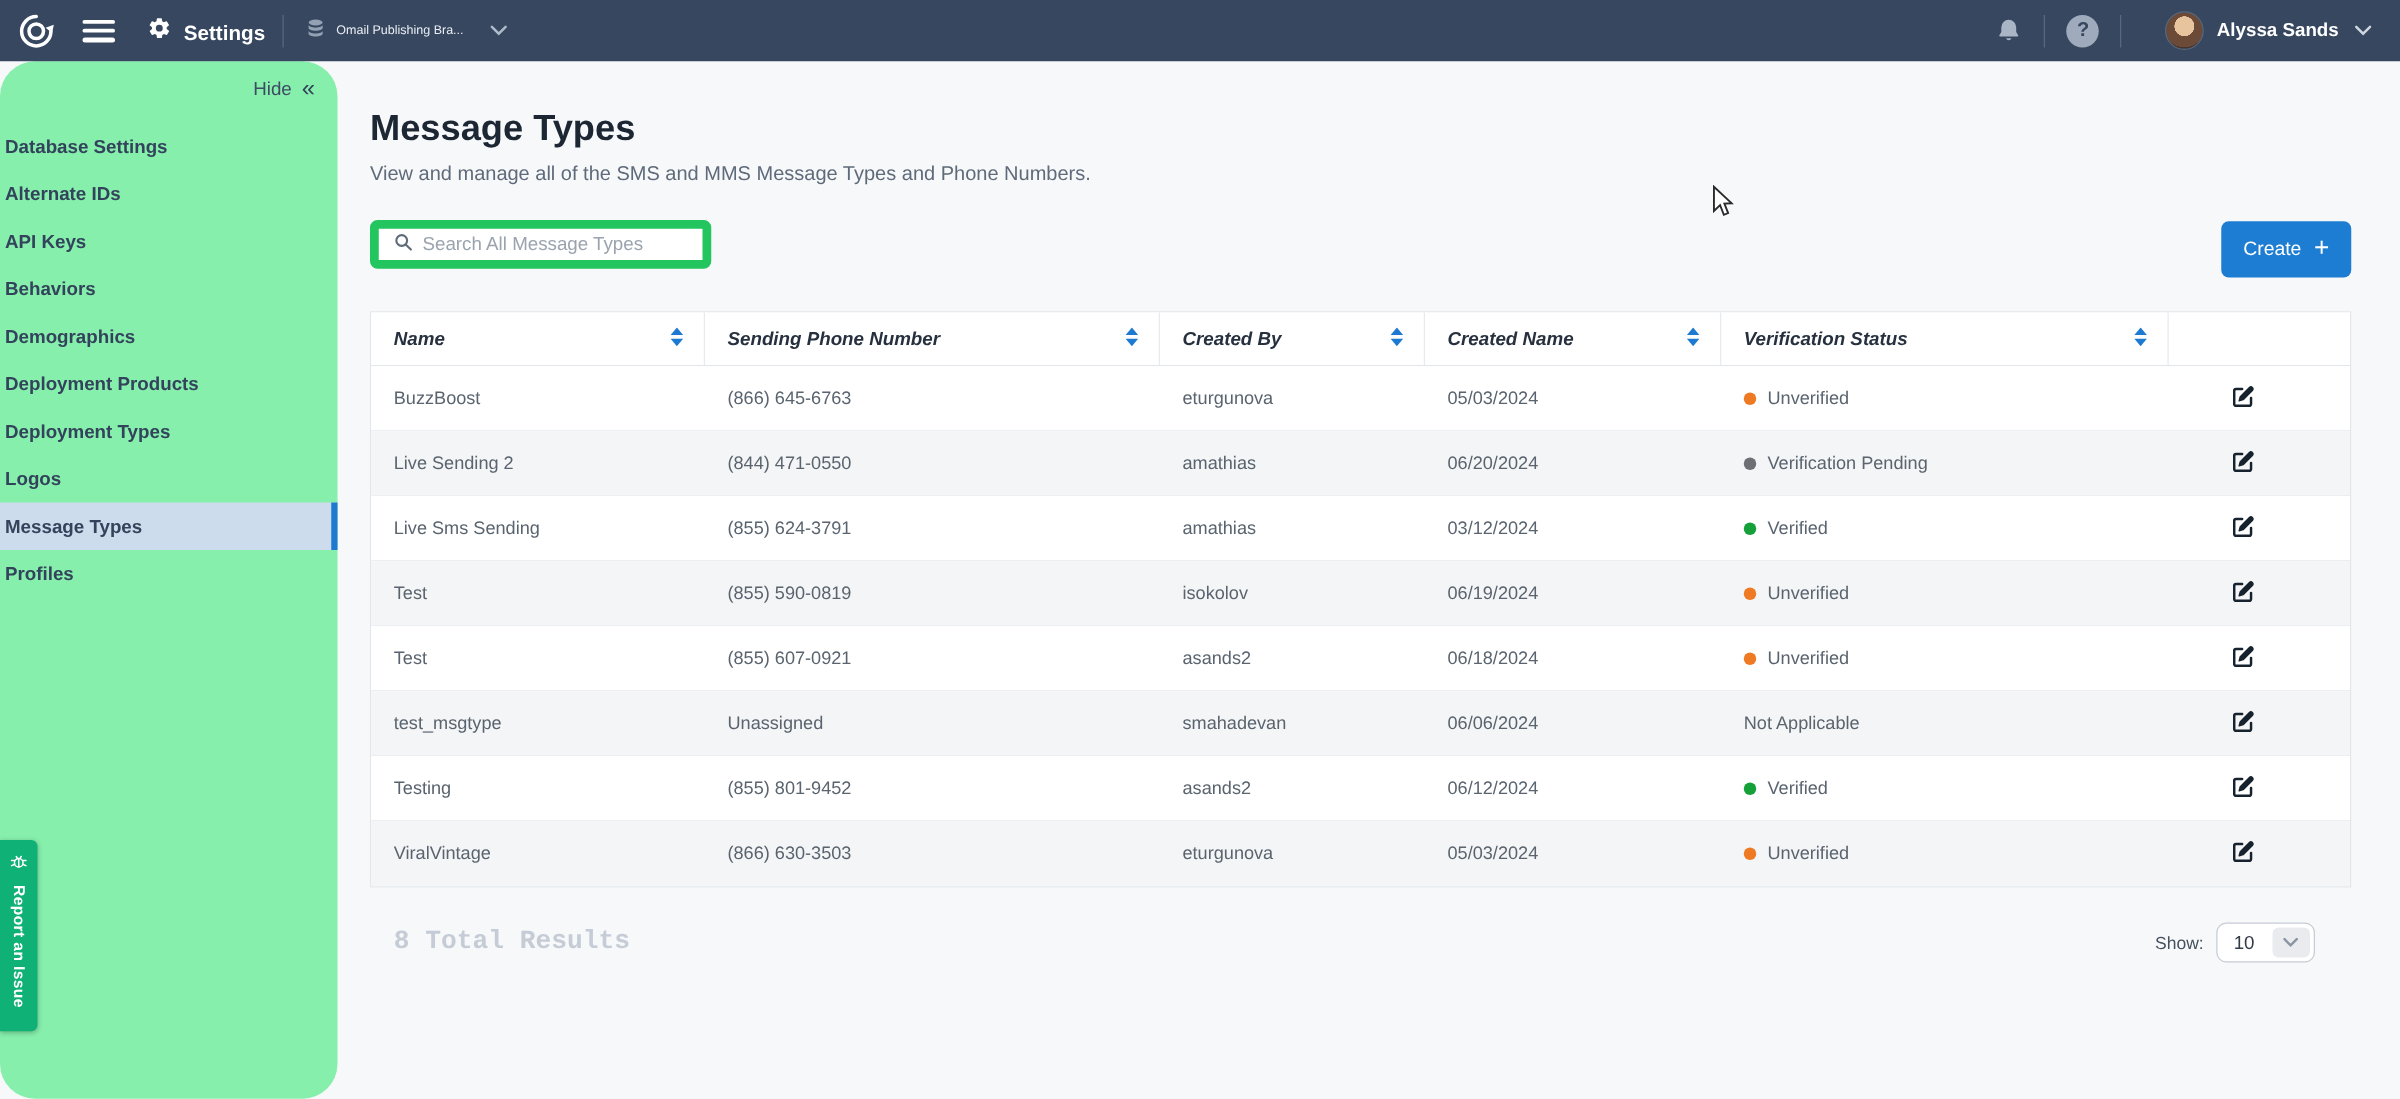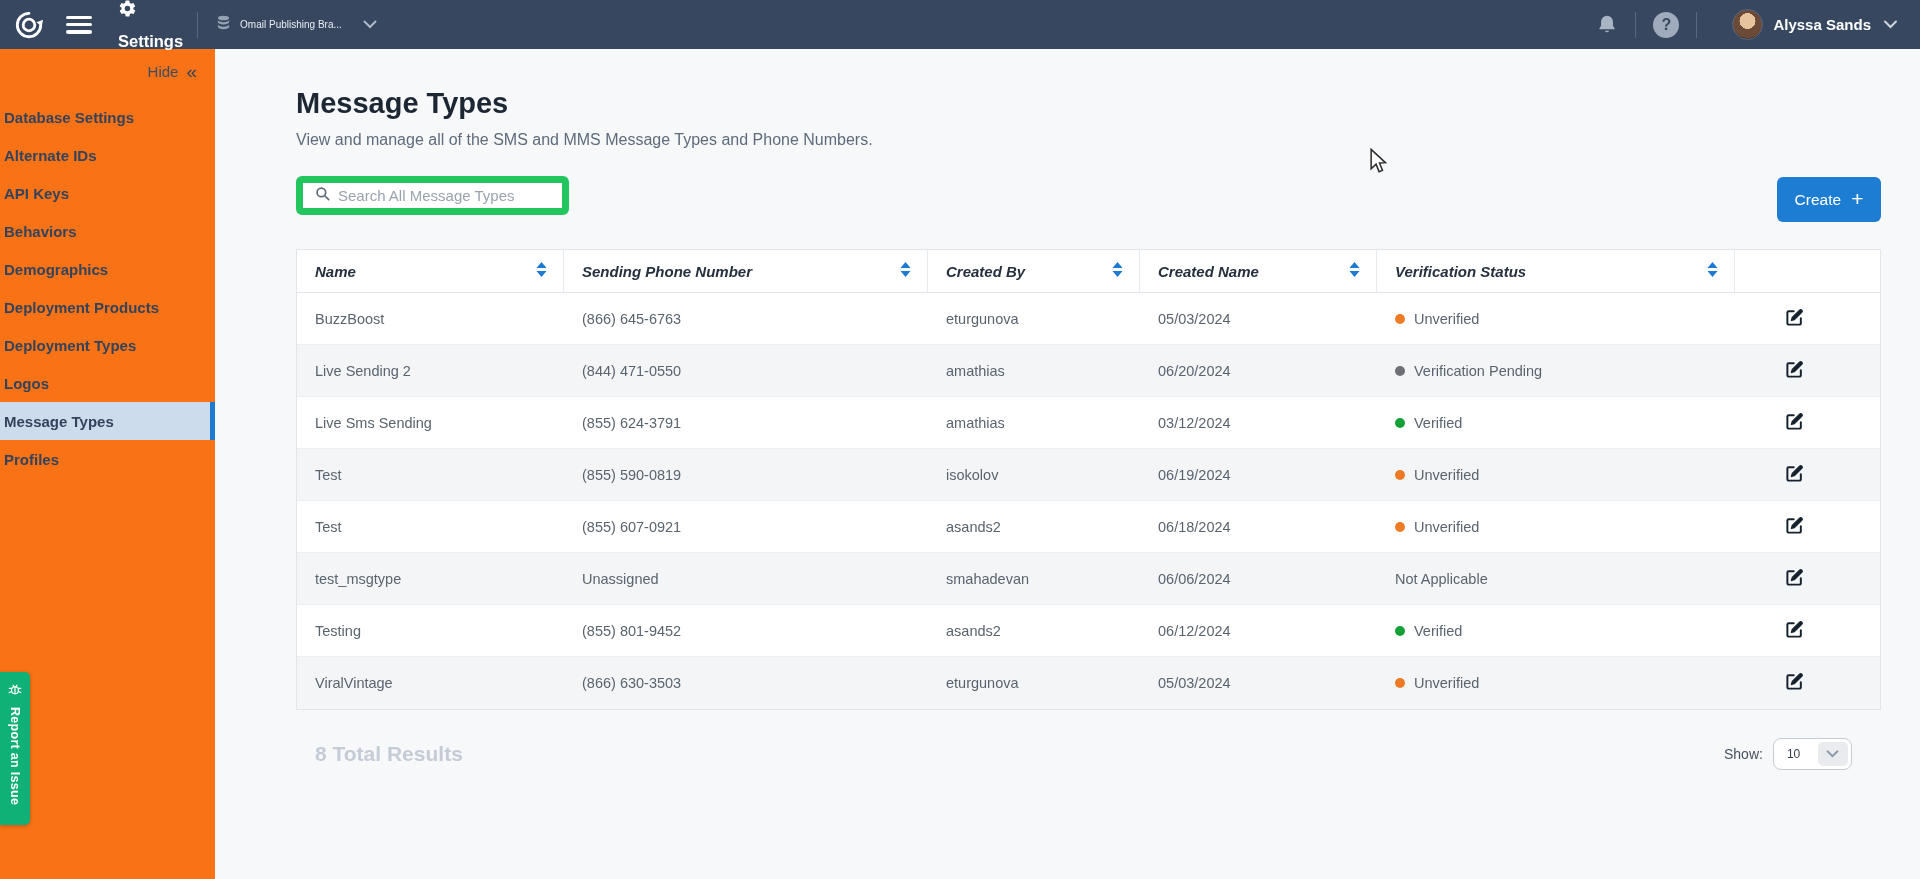--- a/index.html
+++ b/index.html
@@ -6,39 +6,39 @@
   html,body { width:1920px; height:879px; overflow:hidden; background:#f7f8fa;
               font-family:"Liberation Sans", sans-serif; }
 
   
   .topbar { position:absolute; left:0; top:0; width:1920px; height:49px;
             background:#36475f; display:flex; align-items:center; z-index:30; }
   .logo { margin-left:14px; width:30px; height:30px; cursor:pointer; }
   .hamburger { margin-left:22px; width:26px; height:18px; display:flex; flex-direction:column;
                justify-content:space-between; cursor:pointer; }
   .hamburger span { height:3.2px; background:#fff; border-radius:2px; }
-  .tb-settings { display:flex; align-items:flex-start; gap:10px; margin-left:26px;flex-direction:column; }
+  .tb-settings { display:flex; align-items:flex-end; gap:10px; margin-left:26px; }
   .tb-settings .label { color:#fff; font-size:16.5px; font-weight:700; }
   .tb-divider { width:1px; height:26px; background:#57687f; margin:0 14px; }
   .db-select { display:flex; align-items:center; gap:9px; cursor:pointer; padding:6px 4px; }
   .db-select .label { color:#e9edf3; font-size:10px; }
   .tb-right { margin-left:auto; display:flex; align-items:center; }
   .help-circle { width:26px; height:26px; border-radius:50%; background:#9fabbc; color:#36475f;
                  font-size:16px; font-weight:700; display:flex; align-items:center;
                  justify-content:center; cursor:pointer; }
   .avatar { width:31px; height:31px; border-radius:50%; margin:0 10px 0 18px; overflow:hidden;
             background:radial-gradient(circle at 50% 38%, #e8c49e 0 34%, #6b4a38 35% 72%, #46352c 73%);
             border:1px solid #55677e; cursor:pointer; }
   .user-name { color:#fff; font-size:15px; font-weight:700; margin-right:12px; }
   .tb-right .tb-divider { margin:0 17px; }
   .icon-btn { cursor:pointer; display:flex; align-items:center; }
 
   
-  .sidebar { position:absolute; left:0; top:49px; width:215px; height:830px;
-             background:#f97316; z-index:10; }
+  .sidebar { position:absolute; left:0; top:49px; width:270px; height:830px;
+             background:#86efac; z-index:10;border-radius:28px; }
   .hide-btn { display:flex; justify-content:flex-end; align-items:center; gap:8px;
               padding:14px 18px 4px 0; cursor:pointer; color:#3c4d63; font-size:15px; }
   .hide-btn .chevs { font-size:19px; line-height:14px; color:#33435b; }
   .side-nav { margin-top:14px; }
   .side-item { height:38px; display:flex; align-items:center; padding-left:4px;
                font-size:15px; font-weight:600; color:#33435b; cursor:pointer; position:relative; }
   .side-item.active { background:#cddcec; }
   .side-item.active::after { content:""; position:absolute; right:0; top:0; width:5px; height:100%;
                background:#1d7ad0; }
 
@@ -77,26 +77,26 @@
         font-size:14.5px; color:#5a646f; background:#fff; }
   .tr:last-child { border-bottom:none; }
   .tr:nth-child(even) { background:#f4f5f6; }
   .td { padding-left:18px; display:flex; align-items:center; }
   .status-dot { width:10px; height:10px; border-radius:50%; margin-right:9px; flex:none; }
   .edit-btn { margin-left:30px; background:none; border:none; cursor:pointer; padding:2px;
               display:flex; align-items:center; }
 
   
   .total-results { position:absolute; left:59px; top:693px; font-size:21px; font-weight:700;
-                   color:#c5ccd6; }
+                   color:#c5ccd6;font-family:Liberation Mono, monospace; }
   .show-group { position:absolute; left:1468px; top:689px; display:flex; align-items:center; gap:10px; }
   .show-label { font-size:14px; color:#46515e; }
   .page-size { width:79px; height:32px; background:#fff; border:1px solid #c6ccd5; border-radius:8px;
                display:flex; align-items:center; cursor:pointer; overflow:hidden; }
-  .page-size .value { flex:1; padding-left:13px; font-size:12px; color:#333d49; }
+  .page-size .value { flex:1; padding-left:13px; font-size:15px; color:#333d49; }
   .page-size .caret-seg { width:30px; height:24px; margin-right:3px; background:#e9ebef;
                border-radius:5px; display:flex; align-items:center; justify-content:center; }
 
   
   .report-tab { position:absolute; left:0; top:672px; width:30px; height:153px; background:#10b176;
                 border-radius:0 5px 5px 0; z-index:40; display:flex; flex-direction:column;
                 align-items:center; padding-top:9px; gap:6px; cursor:pointer;
                 box-shadow:0 1px 4px rgba(0,0,0,.25); }
   .report-tab .v-text { writing-mode:vertical-rl; color:#fff; font-size:12.5px; font-weight:700;
                         letter-spacing:.3px; }

